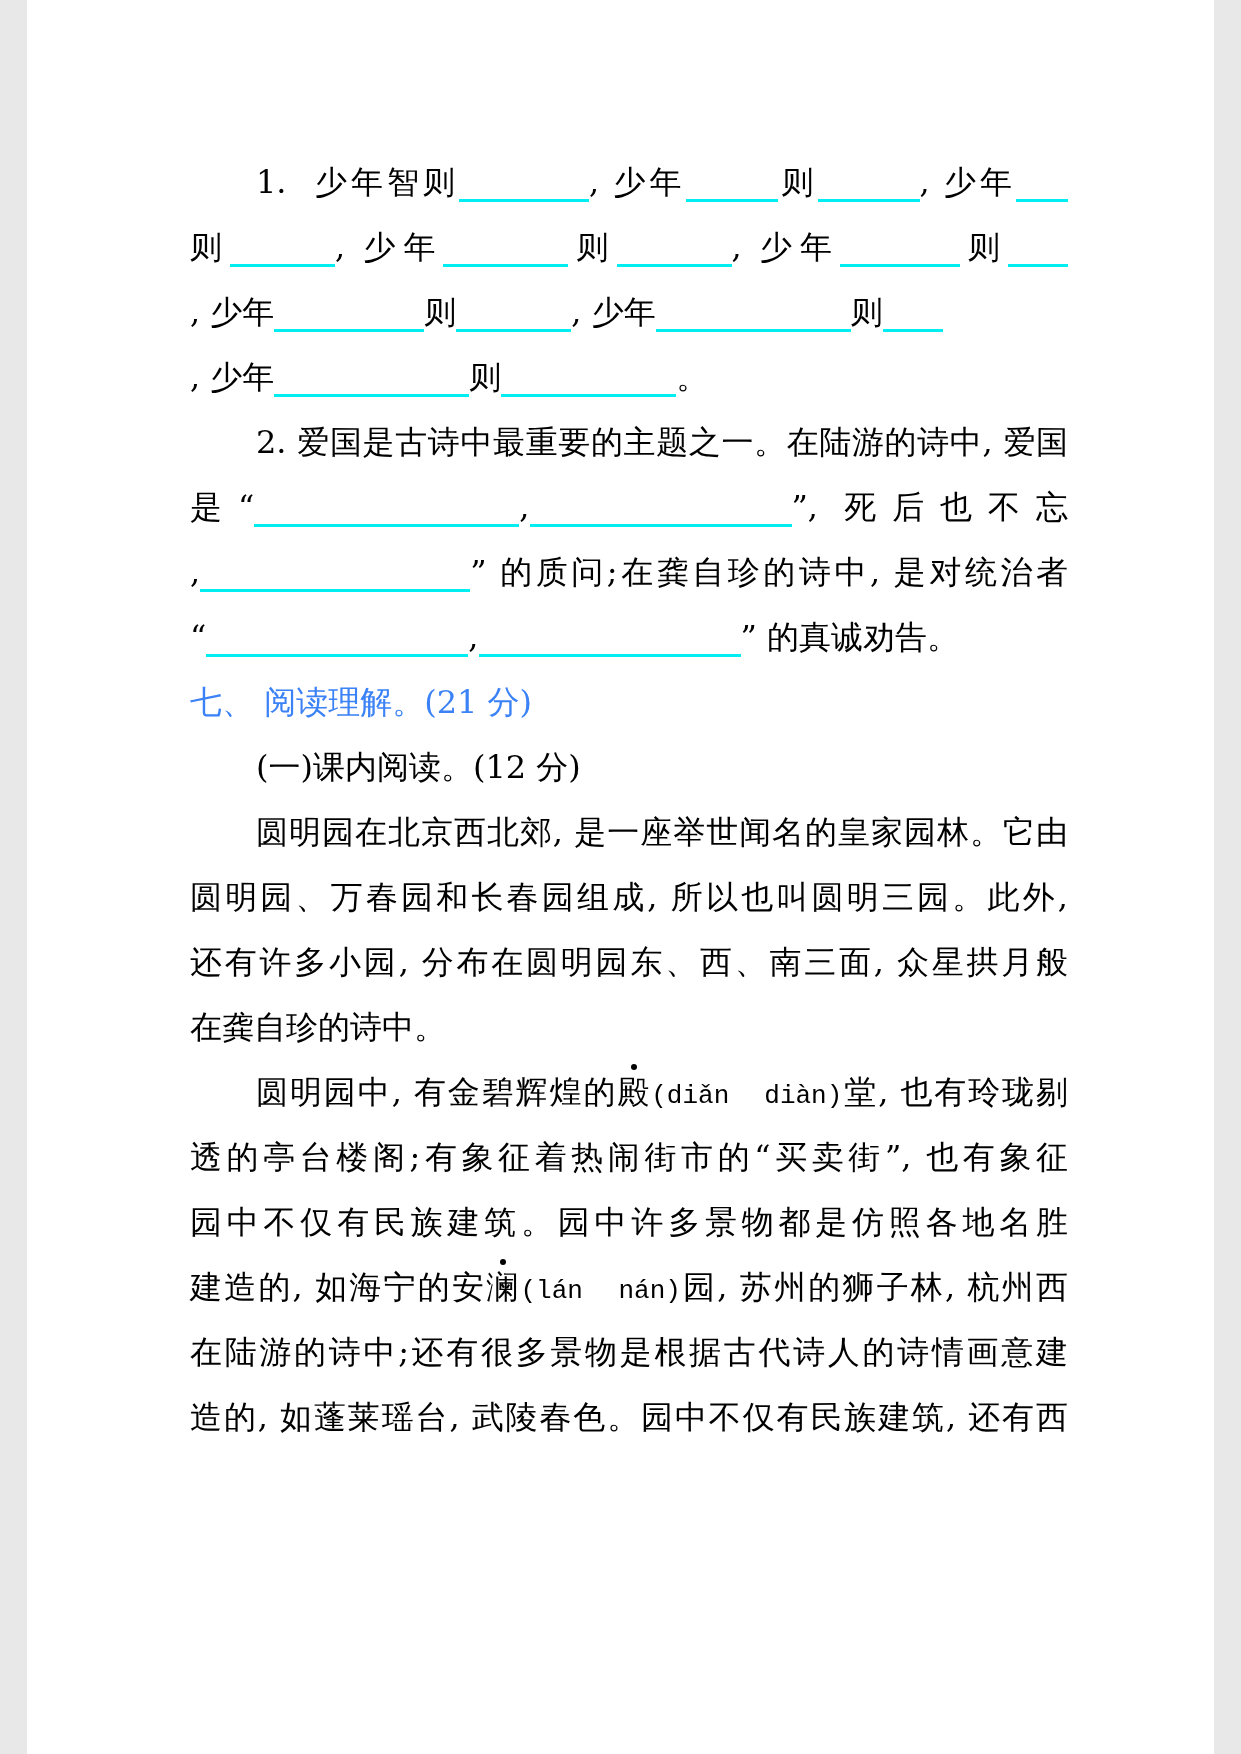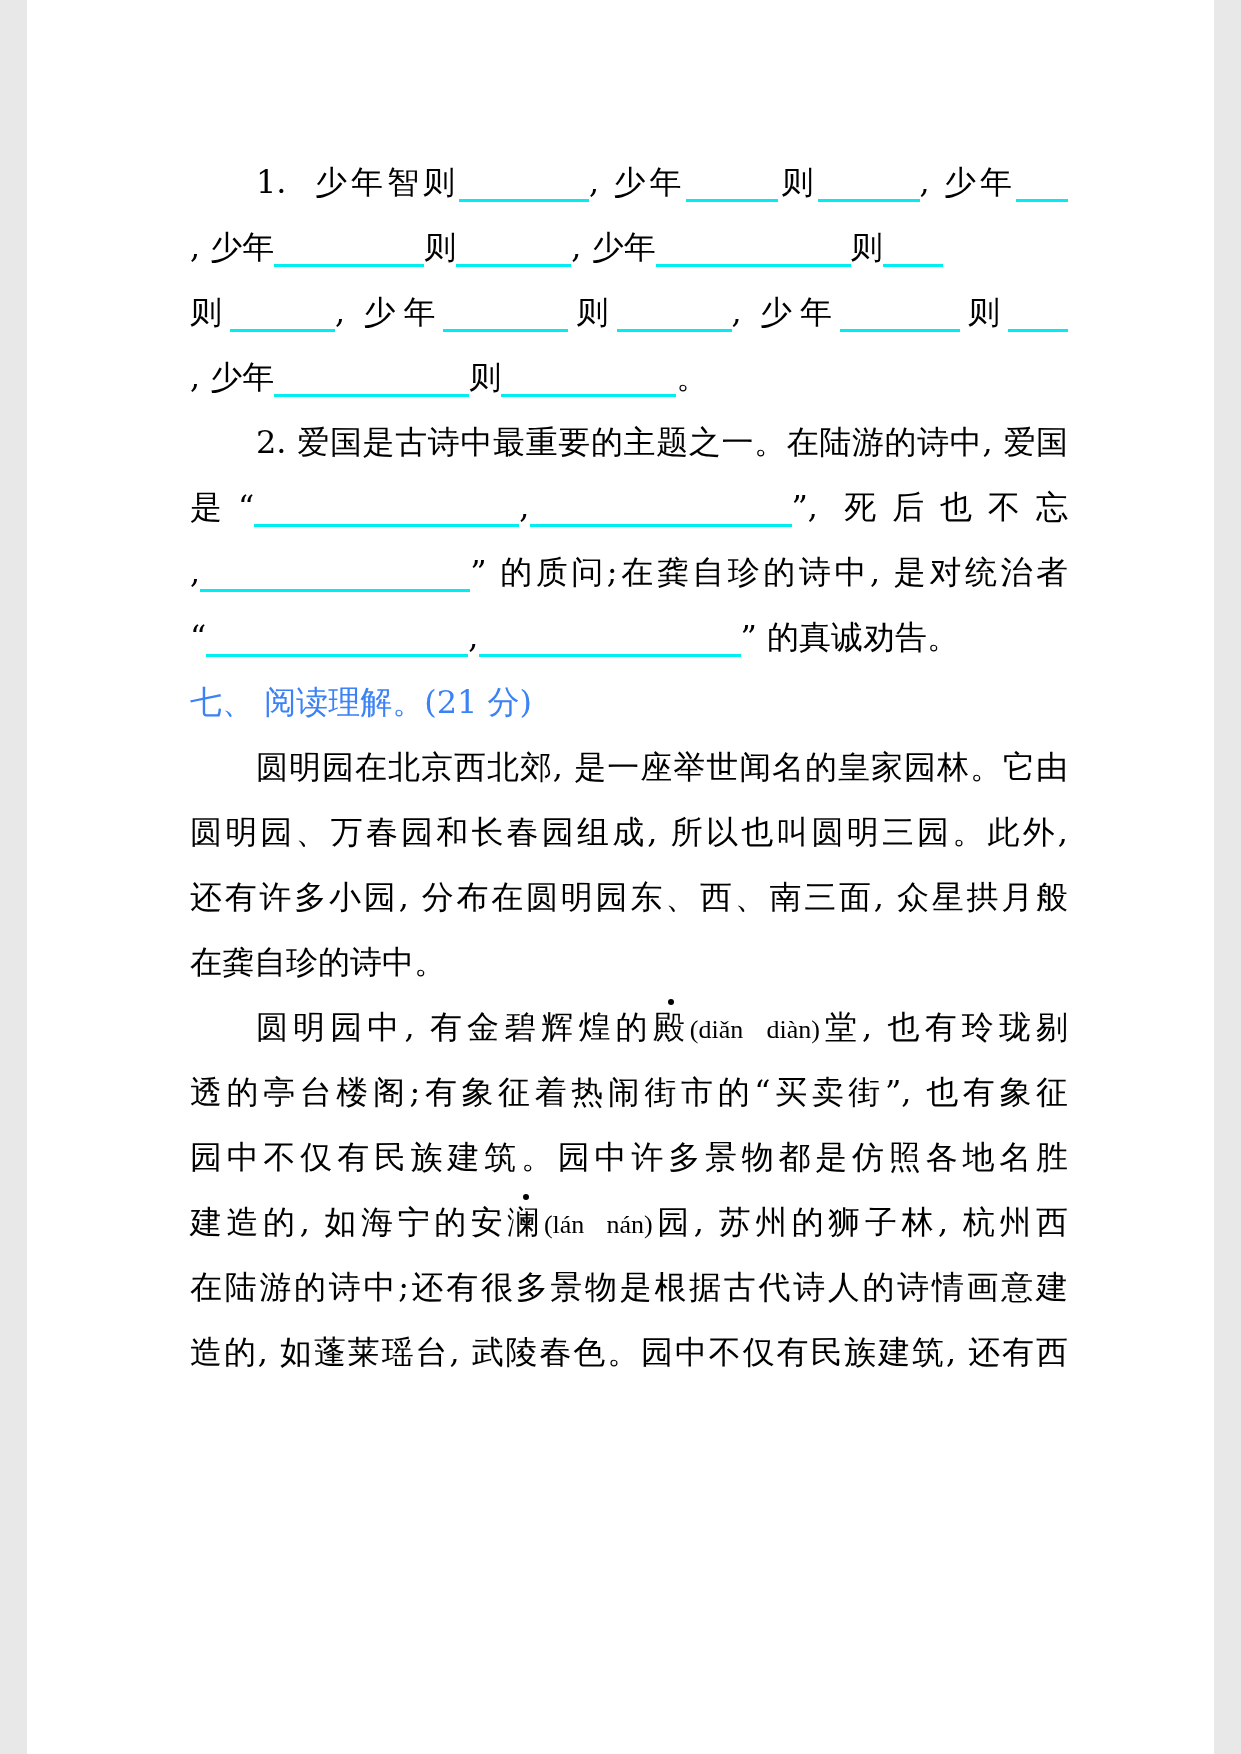--- a/index.html
+++ b/index.html
@@ -40,38 +40,39 @@
   .emph::after{
     content:"";
     position:absolute;
     left:50%;top:-9px;
     width:6px;height:6px;
     margin-left:-3px;
     border-radius:50%;
     background:#000;
   }
   .pinyin{
-    font-family:Liberation Serif, serif;
+    font-family:Liberation Mono, monospace;
     font-size:26px;
   }
 </style>
 </head>
 <body>
 
 <div class="page" style="background: rgb(255, 255, 255);">
   <div class="doc">
       <div class="line ind justify"><span>1.&nbsp;&nbsp;少年智则</span><span class="blank" style="width: 130px;"></span><span>,&nbsp;少年</span><span class="blank" style="width: 92px;"></span><span>则</span><span class="blank" style="width: 102px;"></span><span>,&nbsp;少年</span><span class="blank" style="width: 52px;"></span></div>
+      <div class="line justify"><span>则</span><span class="blank" style="width: 105px;"></span><span>,&nbsp;少年</span><span class="blank" style="width: 125px;"></span><span>则</span><span class="blank" style="width: 115px;"></span><span>,&nbsp;少年</span><span class="blank" style="width: 120px;"></span><span>则</span><span class="blank" style="width: 60px;"></span></div>
       <div class="line"><span>,&nbsp;少年</span><span class="blank" style="width: 150px;"></span><span>则</span><span class="blank" style="width: 115px;"></span><span>,&nbsp;少年</span><span class="blank" style="width: 195px;"></span><span>则</span><span class="blank" style="width: 60px;"></span></div>
-      <div class="line justify"><span>则</span><span class="blank" style="width: 105px;"></span><span>,&nbsp;少年</span><span class="blank" style="width: 125px;"></span><span>则</span><span class="blank" style="width: 115px;"></span><span>,&nbsp;少年</span><span class="blank" style="width: 120px;"></span><span>则</span><span class="blank" style="width: 60px;"></span></div>
       <div class="line"><span>,&nbsp;少年</span><span class="blank" style="width: 195px;"></span><span>则</span><span class="blank" style="width: 175px;"></span><span>。</span></div>
       <div class="line ind justify"><span>2.&nbsp;爱国是古诗中最重要的主题之一。在陆游的诗中,&nbsp;爱国</span></div>
       <div class="line justify"><span>是“</span><span class="blank" style="width: 265px;"></span><span>,</span><span class="blank" style="width: 262px;"></span><span>”,&nbsp;死后也不忘</span></div>
       <div class="line justify"><span>,</span><span class="blank" style="width: 270px;"></span><span>”&nbsp;的质问;在龚自珍的诗中,&nbsp;是对统治者</span></div>
       <div class="line"><span>“</span><span class="blank" style="width: 262px;"></span><span>,</span><span class="blank" style="width: 262px;"></span><span>”&nbsp;的真诚劝告。</span></div>
       <div class="line" style="color: #3b82f6;"><span>七、&nbsp;阅读理解。(21&nbsp;分)</span></div>
+      <div class="line ind"><span>(一)课内阅读。(12&nbsp;分)</span></div>
       <div class="line ind justify"><span>圆明园在北京西北郊,&nbsp;是一座举世闻名的皇家园林。它由</span></div>
       <div class="line justify"><span>圆明园、万春园和长春园组成,&nbsp;所以也叫圆明三园。此外,</span></div>
       <div class="line justify"><span>还有许多小园,&nbsp;分布在圆明园东、西、南三面,&nbsp;众星拱月般</span></div>
       <div class="line"><span>在龚自珍的诗中。</span></div>
       <div class="line ind justify"><span>圆明园中,&nbsp;有金碧辉煌的</span><span class="emph">殿</span><span class="pinyin">(diǎn&nbsp;&nbsp;diàn)</span><span>堂,&nbsp;也有玲珑剔</span></div>
       <div class="line justify"><span>透的亭台楼阁;有象征着热闹街市的“买卖街”,&nbsp;也有象征</span></div>
       <div class="line justify"><span>园中不仅有民族建筑。园中许多景物都是仿照各地名胜</span></div>
       <div class="line justify"><span>建造的,&nbsp;如海宁的安</span><span class="emph">澜</span><span class="pinyin">(lán&nbsp;&nbsp;nán)</span><span>园,&nbsp;苏州的狮子林,&nbsp;杭州西</span></div>
       <div class="line justify"><span>在陆游的诗中;还有很多景物是根据古代诗人的诗情画意建</span></div>
       <div class="line justify"><span>造的,&nbsp;如蓬莱瑶台,&nbsp;武陵春色。园中不仅有民族建筑,&nbsp;还有西</span></div>

